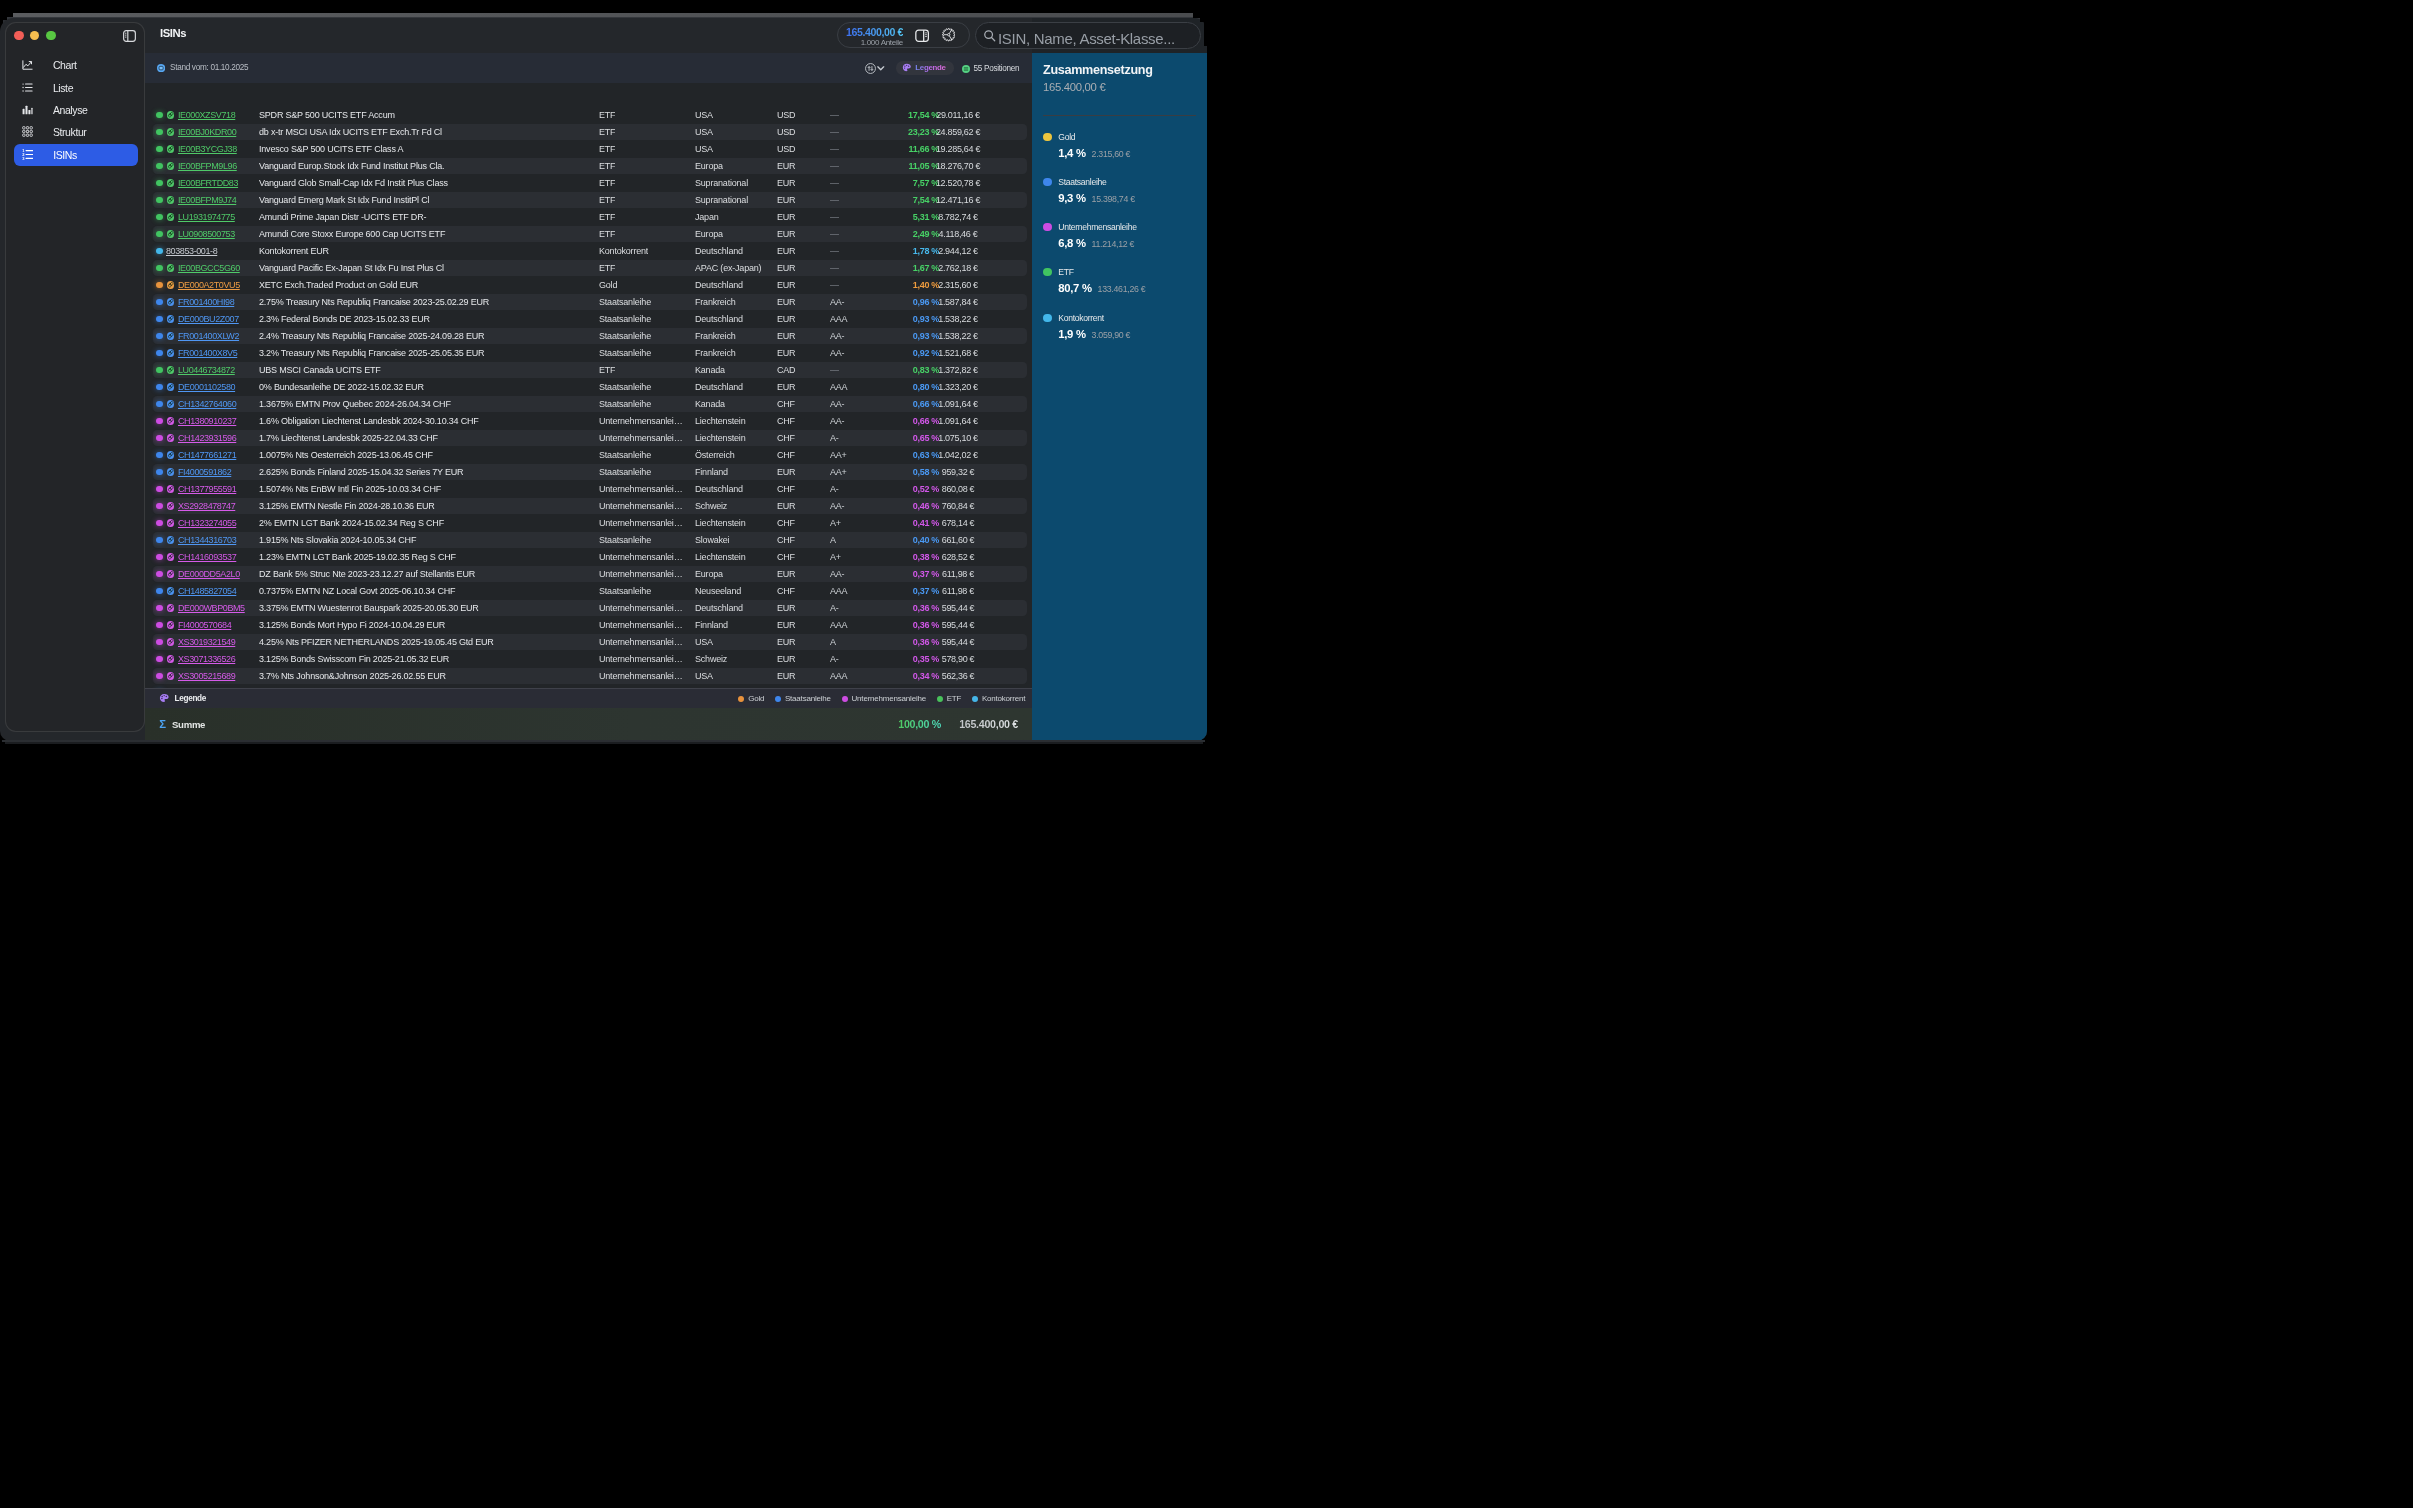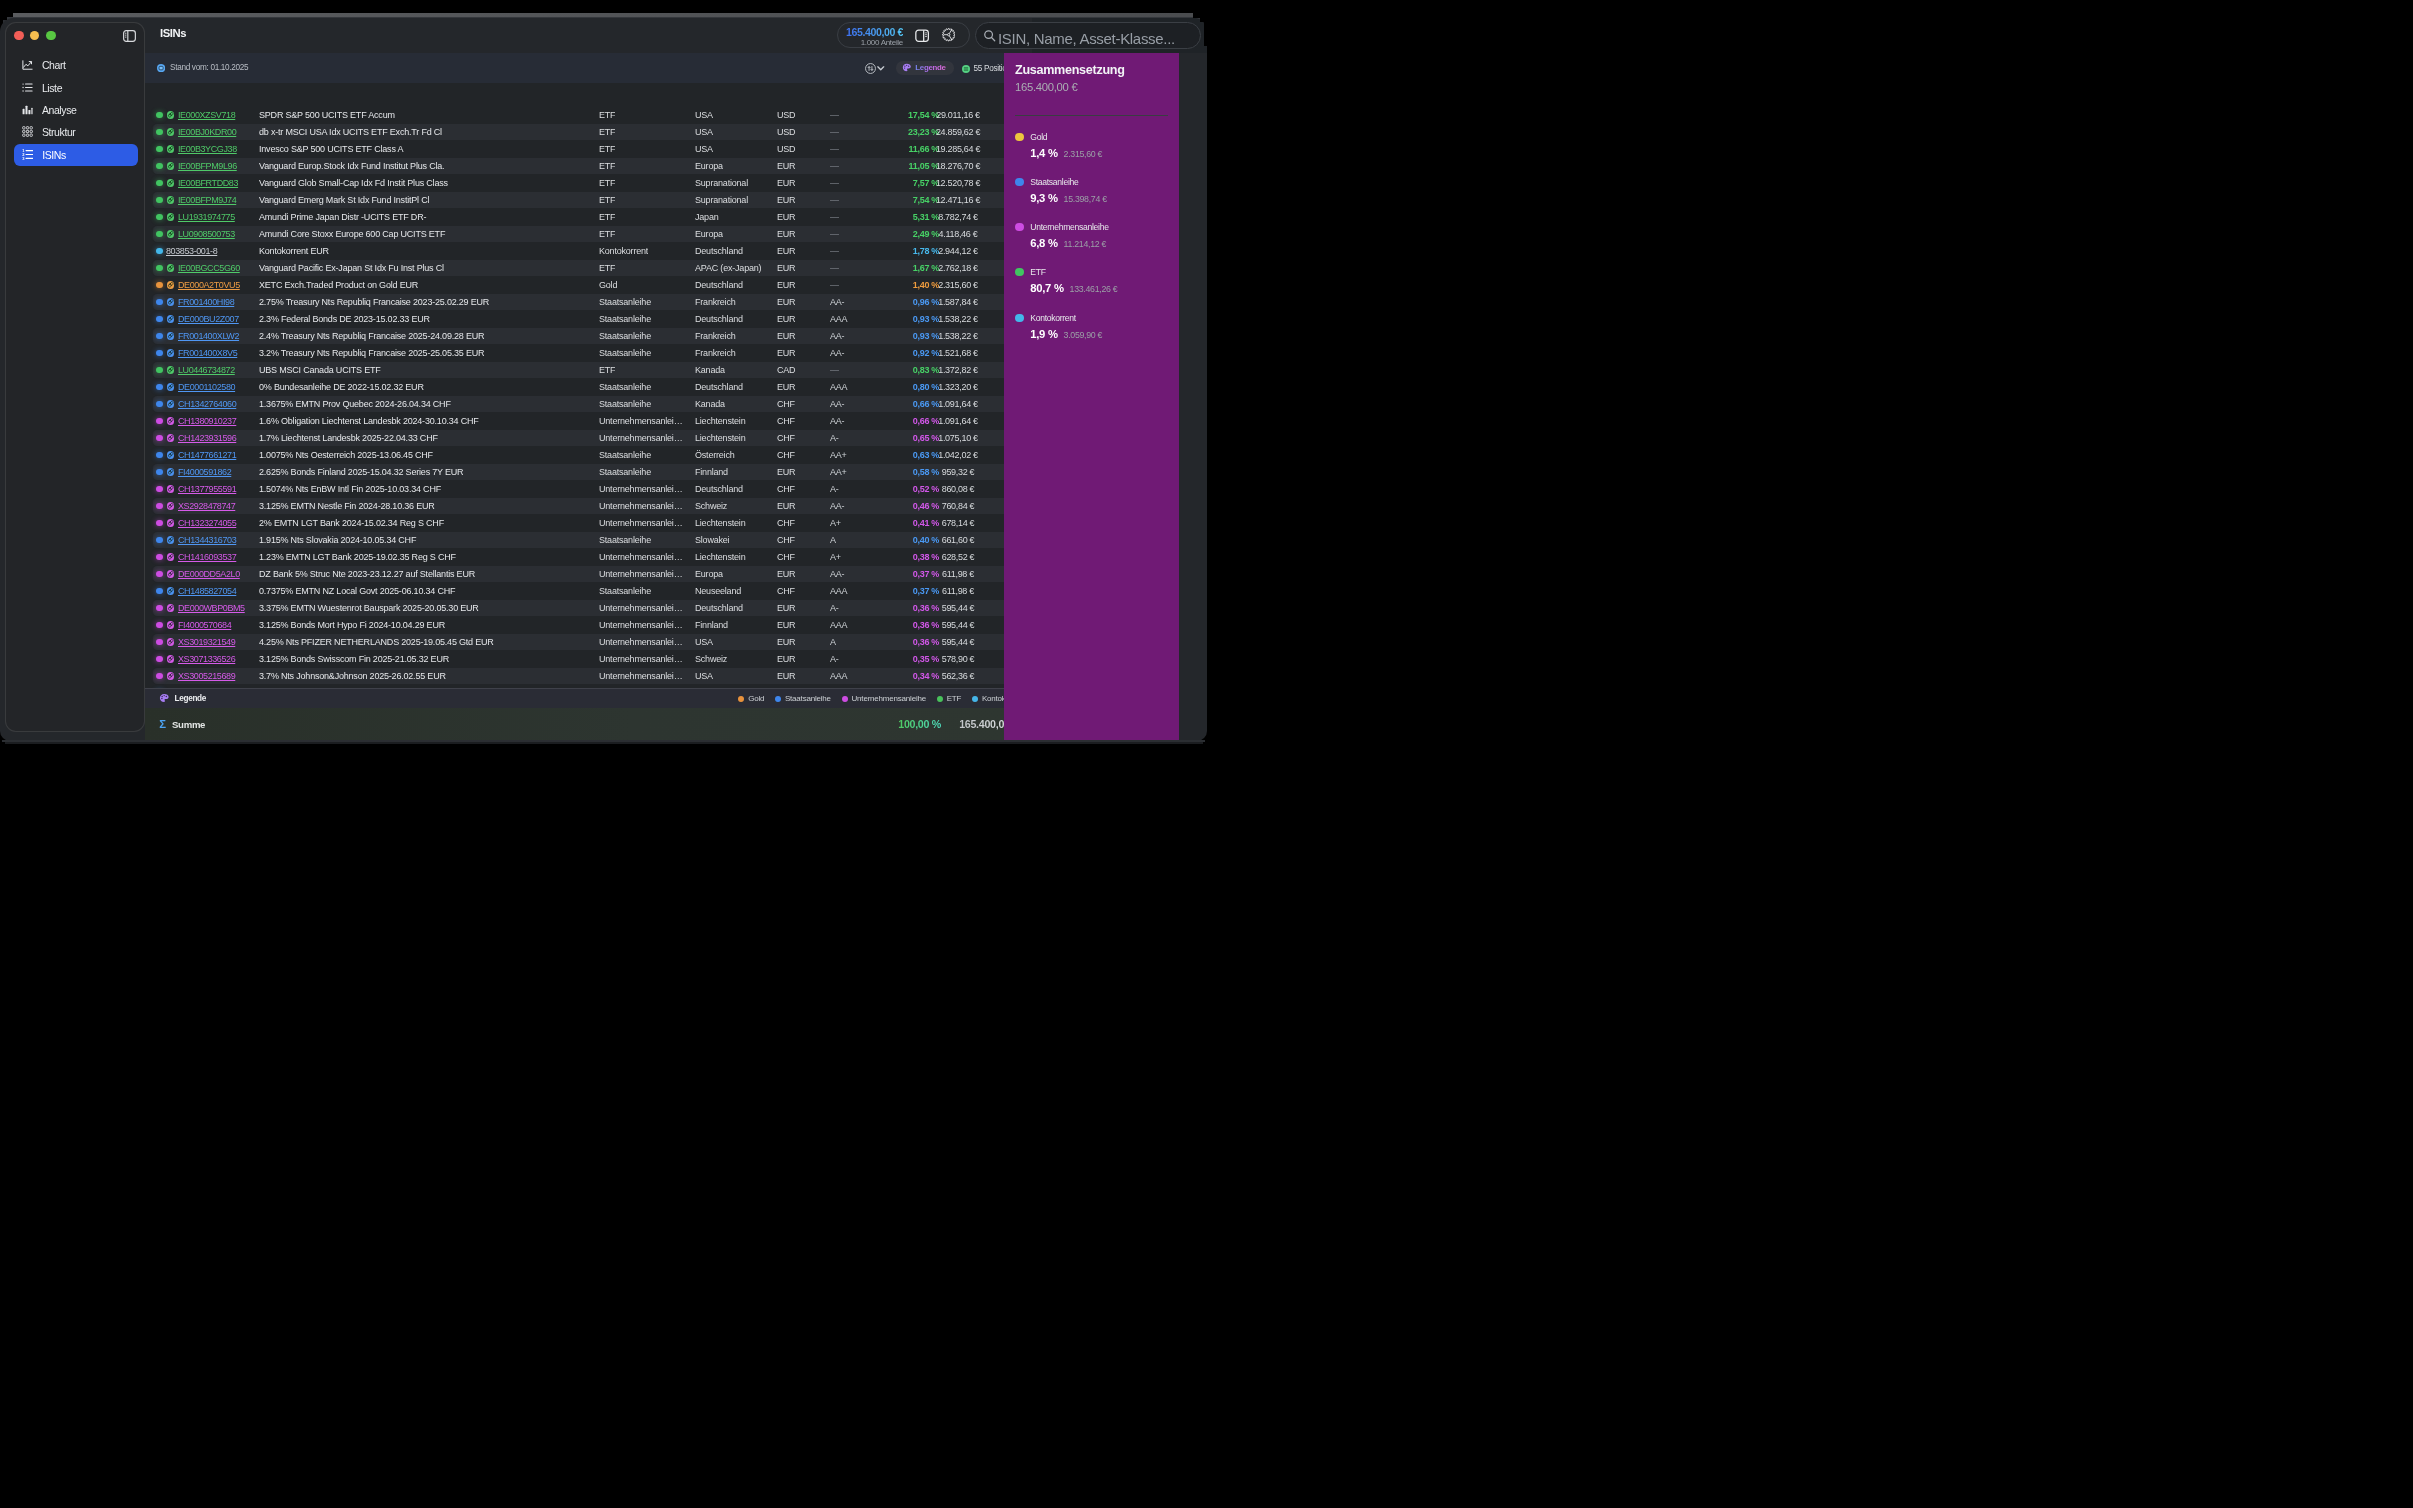--- a/index.html
+++ b/index.html
@@ -25,21 +25,21 @@
   background:#232528; border:0.8px solid rgba(255,255,255,0.10); }
 .tl { width:9.4px; height:9.4px; border-radius:50%; top:8.1px; }
 #tl1 { left:7.9px; background:#f25e57; }
 #tl2 { left:23.6px; background:#f6be4f; }
 #tl3 { left:40px; background:#58c742; }
 #sbicon { left:117px; top:7.4px; }
 
 .nav { left:8px; width:124px; height:22.4px; border-radius:5.9px; display:flex;
   align-items:center; color:#e9ebee; font-size:10.5px; letter-spacing:-0.4px; }
 .nav svg { margin-left:7.5px; }
-.nav .t { margin-left:9px; }
+.nav .t { margin-left:20px; }
 #nav-isins { background:#2d5ce5; color:#fff; }
 
 
 #titlebar-l { left:145px; top:0; width:887px; height:35px; background:#24272b; }
 #titlebar-r { left:1032px; top:0; width:175px; height:35px; background:#1f2327; }
 #title { left:160px; top:10.2px; color:#f3f5f7; font-size:11.3px; font-weight:bold; letter-spacing:-0.4px; line-height:1; }
 
 #pill { left:837px; top:4.4px; width:133px; height:26px; border-radius:13.4px;
   border:0.8px solid #3a3e44; }
 #pill-total { left:0; top:2.3px; width:65px; text-align:right; font-size:10.6px; font-weight:bold; letter-spacing:-0.4px; line-height:1.5;
@@ -105,21 +105,21 @@
 #sumrow { left:0; top:655px; width:887px; height:33px;
   background:linear-gradient(90deg,#293029,#2d3530 55%,#2e3630); }
 #sigma { position:absolute; left:14.2px; top:11px; color:#4da3f2; font-size:11.3px; font-weight:bold; line-height:1; }
 #sumlbl { position:absolute; left:27px; top:12px; color:#e2e5e3; font-size:9.6px; font-weight:bold; letter-spacing:-0.3px; line-height:1; }
 #sumpct { position:absolute; right:91px; top:11.4px; font-size:10.7px; font-weight:bold; letter-spacing:-0.3px; line-height:1;
   background:linear-gradient(90deg,#4ec95f,#4fe0c0); -webkit-background-clip:text; background-clip:text; color:transparent; }
 #sumval { position:absolute; right:14px; top:11.4px; font-size:10.7px; font-weight:bold; letter-spacing:-0.3px; line-height:1;
   background:linear-gradient(90deg,#bfc3c6,#dfe2e4); -webkit-background-clip:text; background-clip:text; color:transparent; }
 
 
-#rpanel { left:1004px; top:35px; width:175px; height:688px; background:#701a75; }
+#rpanel { left:1032px; top:35px; width:175px; height:688px; background:#0c4a6e; }
 #rp-title { position:absolute; left:11px; top:11.2px; font-size:12.6px; font-weight:bold; color:#f2f4f6; letter-spacing:-0.3px; line-height:1; }
 #rp-sub { position:absolute; left:11px; top:29px; font-size:11.3px; color:#aaaeb3; letter-spacing:-0.3px; line-height:1; }
 #rp-div { position:absolute; left:11px; top:62px; width:153px; height:0.8px; background:#3a3d42; }
 .pe { position:absolute; left:11px; width:159px; }
 .pe-h { display:flex; align-items:center; height:8.6px; }
 .pdot { width:8.6px; height:8.6px; border-radius:50%; }
 .pe-l { margin-left:6.7px; font-size:8.6px; color:#e7e9eb; letter-spacing:-0.3px; line-height:1; }
 .pe-v { margin-top:7.1px; margin-left:15.3px; display:flex; align-items:baseline; }
 .pe-v b { font-size:11.3px; color:#fff; letter-spacing:-0.3px; line-height:1; }
 .pe-v span { margin-left:5.9px; font-size:8.8px; color:#9ba0a6; letter-spacing:-0.3px; }

